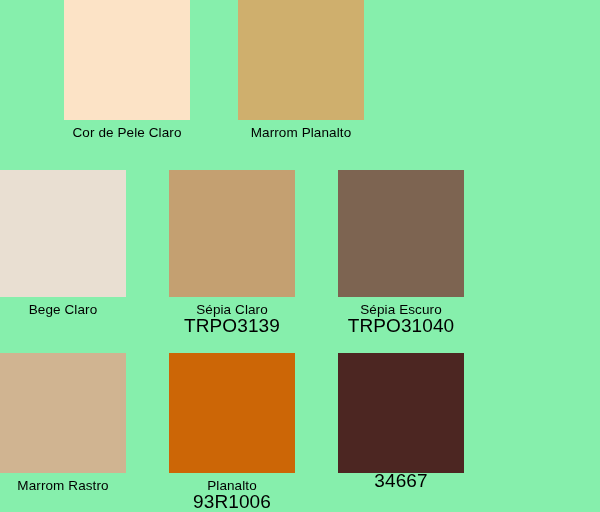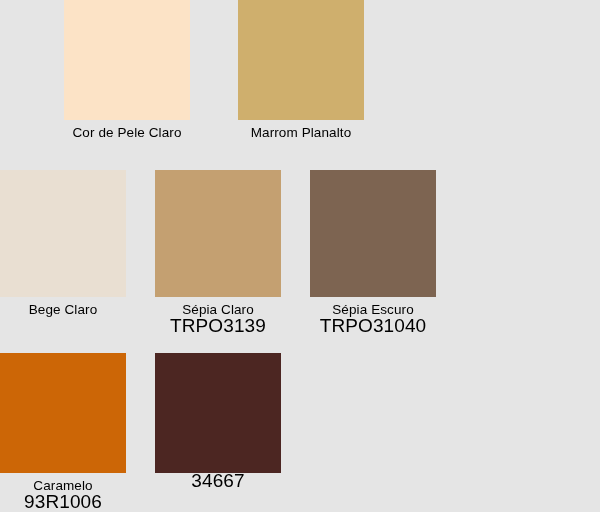--- a/index.html
+++ b/index.html
@@ -10,40 +10,40 @@
     width: 600px;
     height: 512px;
     background: #ffffff;
     font-family: "Liberation Sans", sans-serif;
     overflow: hidden;
   }
   .palette {
     position: relative;
     width: 600px;
     height: 512px;
-    background: #e5e5e5;
+    background: #86efac;
   }
   .swatch-row {
     position: absolute;
     left: 0;
     width: 600px;
     display: flex;
   }
   #row-1 { top: 0px; height: 160px; padding-left: 64px; box-sizing: border-box; }
   #row-2 { top: 170px; height: 170px; }
   #row-3 { top: 353px; height: 159px; }
 
   .swatch-cell {
     display: flex;
     flex-direction: column;
     align-items: center;
   }
   #row-1 .swatch-cell { width: 126px; margin-right: 30px; }
   #row-2 .swatch-cell,
-  #row-3 .swatch-cell { width: 126px; margin-right: 29px; }
+  #row-3 .swatch-cell { width: 126px; margin-right: 43px; }
   #row-2 .swatch-cell:last-child,
   #row-3 .swatch-cell:last-child { margin-right: 0; }
   #row-1 .swatch-cell:last-child { margin-right: 0; padding-left: 18px; }
 
   .swatch-chip {
     width: 126px;
     display: block;
   }
   #row-1 .swatch-chip { height: 120px; }
   #row-2 .swatch-chip { height: 127px; }
@@ -99,22 +99,27 @@
     </div>
     <div class="swatch-cell">
       <div class="swatch-chip" style="background-color: rgb(125, 100, 81);"></div>
       <div class="swatch-label">Sépia Escuro</div>
       <div class="swatch-code">TRPO31040</div>
     </div>
   </div>
 
   <div class="swatch-row" id="row-3">
     <div class="swatch-cell">
+      <div class="swatch-chip" style="background-color: rgb(208, 180, 145);"></div>
+      <div class="swatch-label">Marrom Rastro</div>
+
+    </div>
+    <div class="swatch-cell">
       <div class="swatch-chip" style="background-color: rgb(204, 102, 6);"></div>
-      <div class="swatch-label">Caramelo</div>
+      <div class="swatch-label">Planalto</div>
       <div class="swatch-code">93R1006</div>
     </div>
     <div class="swatch-cell">
       <div class="swatch-chip" style="background-color: rgb(76, 38, 34);"></div>
       <div class="swatch-code">34667</div>
     </div>
   </div>
 
 </div>
 

